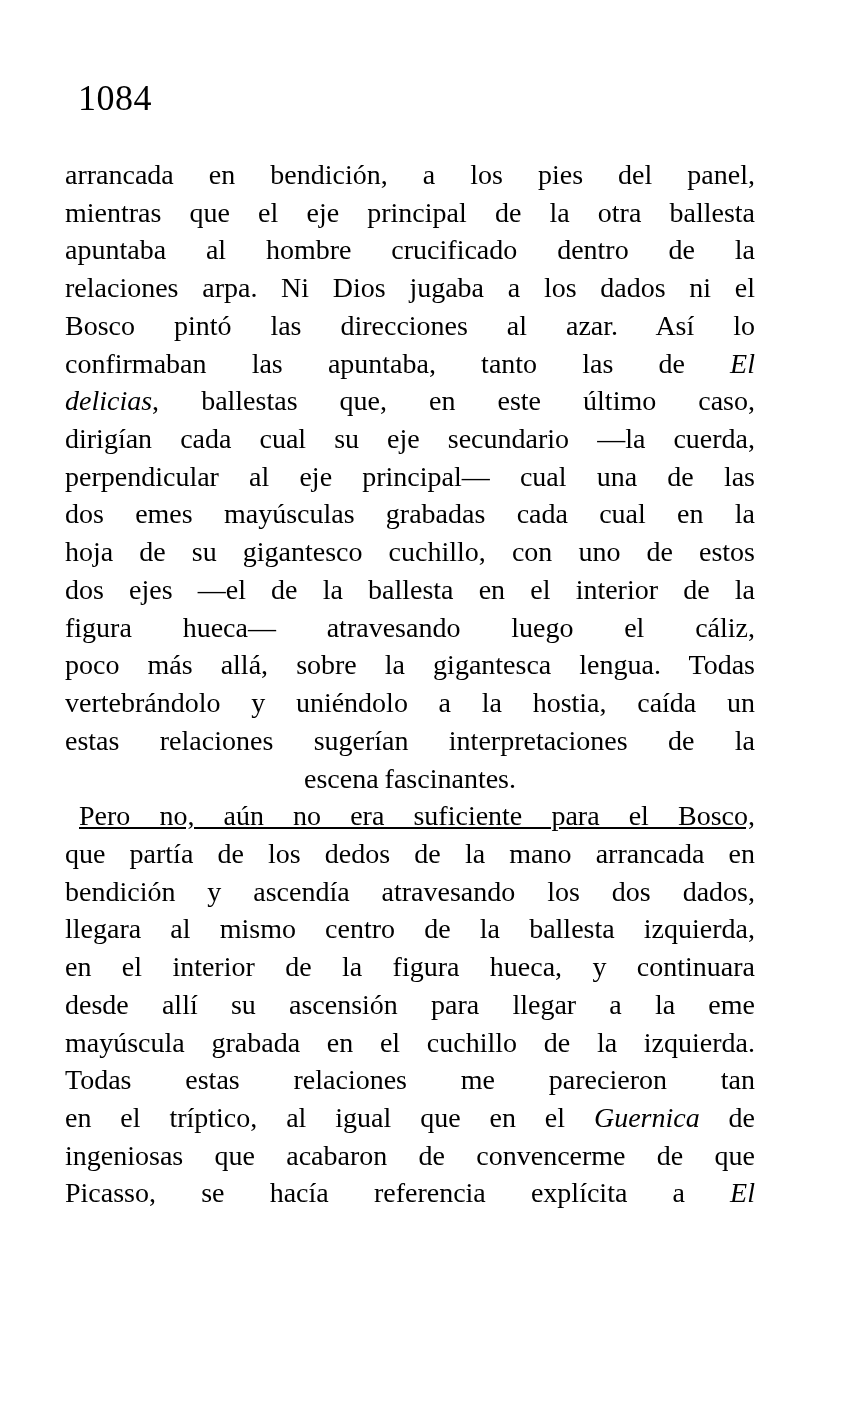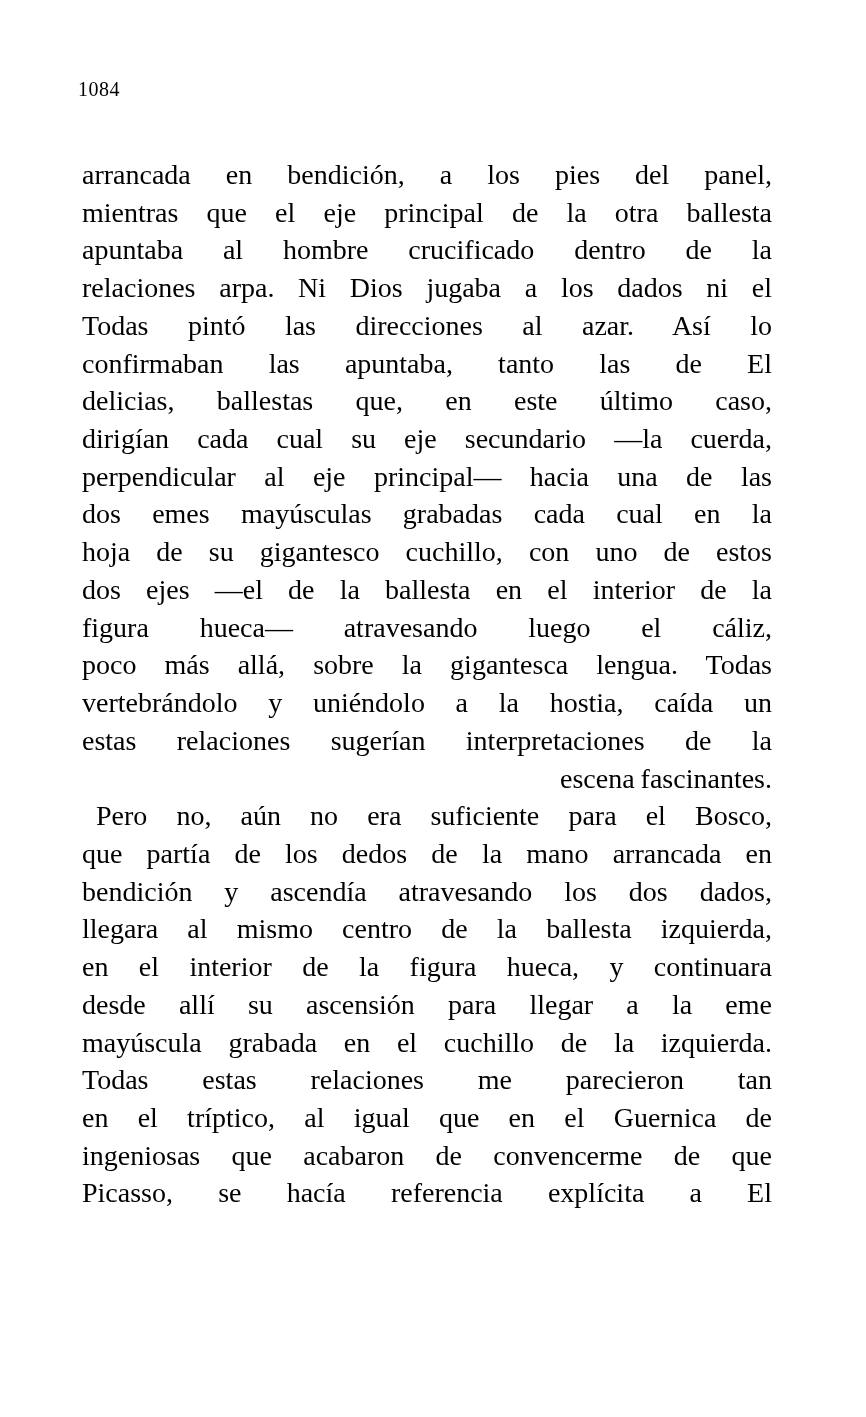--- a/index.html
+++ b/index.html
@@ -13,65 +13,67 @@
     height: 1417px;
     background: #ffffff;
     color: #000000;
     font-family: "Liberation Serif", "DejaVu Serif", serif;
     overflow: hidden;
   }
   .page-number {
     position: absolute;
     left: 78px;
     top: 78px;
-    font-size: 20px;
+    font-size: 36px;
     line-height: 1.15;
     letter-spacing: 0.5px;
   }
   .text-block {
     position: absolute;
-    left: 82px;
+    left: 65px;
     top: 156px;
     width: 690px;
   }
   .line {
     height: 37.73px;
     line-height: 37.73px;
     font-size: 28px;
-    text-align: right;
+    text-align: center;
     word-spacing: -1px;
     hyphens: none;
     overflow: visible;
   }
   .line.just {
     text-align: justify;
     text-align-last: justify;
     text-justify: inter-word;
   }
   .line.indent {
     padding-left: 14px;
+    text-decoration: underline;
   }
   .it {
+    font-style: italic;
   }
 </style>
 </head>
 <body>
 
 <div class="page">
   <div class="page-number">1084</div>
   <div class="text-block">
       <div class="line just"><span>arrancada en bendición, a los pies del panel,</span></div>
       <div class="line just"><span>mientras que el eje principal de la otra ballesta</span></div>
       <div class="line just"><span>apuntaba al hombre crucificado dentro de la</span></div>
       <div class="line just"><span>relaciones arpa. Ni Dios jugaba a los dados ni el</span></div>
-      <div class="line just"><span>Todas pintó las direcciones al azar. Así lo</span></div>
+      <div class="line just"><span>Bosco pintó las direcciones al azar. Así lo</span></div>
       <div class="line just"><span>confirmaban las apuntaba, tanto las de </span><span class="it">El</span></div>
       <div class="line just"><span class="it">delicias</span><span>, ballestas que, en este último caso,</span></div>
       <div class="line just"><span>dirigían cada cual su eje secundario —la cuerda,</span></div>
-      <div class="line just"><span>perpendicular al eje principal— hacia una de las</span></div>
+      <div class="line just"><span>perpendicular al eje principal— cual una de las</span></div>
       <div class="line just"><span>dos emes mayúsculas grabadas cada cual en la</span></div>
       <div class="line just"><span>hoja de su gigantesco cuchillo, con uno de estos</span></div>
       <div class="line just"><span>dos ejes —el de la ballesta en el interior de la</span></div>
       <div class="line just"><span>figura hueca— atravesando luego el cáliz,</span></div>
       <div class="line just"><span>poco más allá, sobre la gigantesca lengua. Todas</span></div>
       <div class="line just"><span>vertebrándolo y uniéndolo a la hostia, caída un</span></div>
       <div class="line just"><span>estas relaciones sugerían interpretaciones de la</span></div>
       <div class="line"><span>escena fascinantes.</span></div>
       <div class="line just indent"><span>Pero no, aún no era suficiente para el Bosco,</span></div>
       <div class="line just"><span>que partía de los dedos de la mano arrancada en</span></div>

